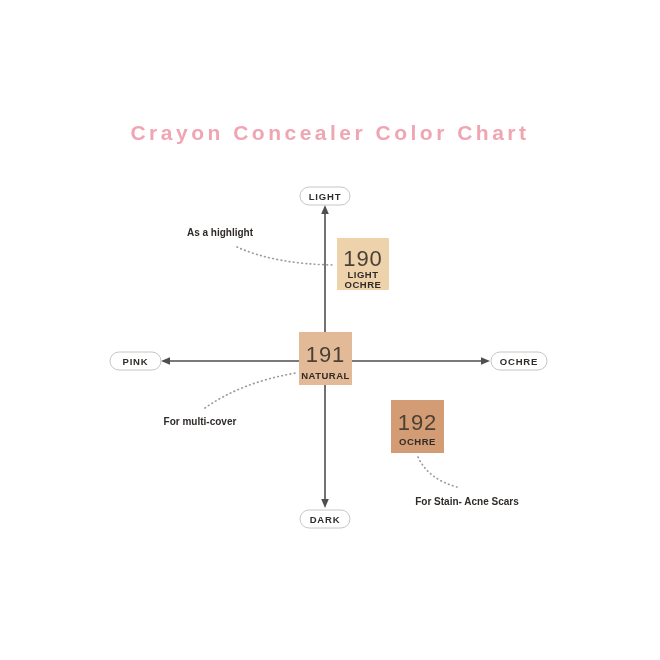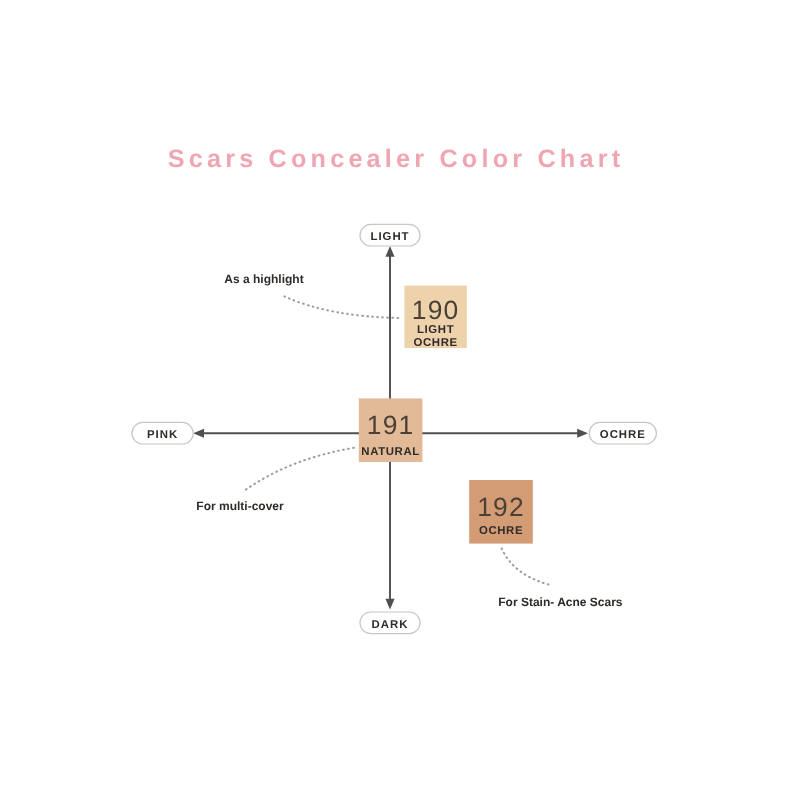--- a/index.html
+++ b/index.html
@@ -68,21 +68,21 @@
     font-weight: bold;
     fill: #2F2B28;
     text-anchor: middle;
   }
 </style>
 </head>
 <body>
 
 <div class="canvas">
 
-  <div class="chart-title">Scars Concealer Color Chart</div>
+  <div class="chart-title">Crayon Concealer Color Chart</div>
 
   <svg width="660" height="660" viewBox="0 0 660 660">
 
     <g>
       <line class="axis-line" x1="325" y1="213" x2="325" y2="500"></line>
       <polygon class="arrow-head" points="325,205 321.2,214 328.8,214"></polygon>
       <polygon class="arrow-head" points="325,508 321.2,499 328.8,499"></polygon>
     </g>
     <g>
       <line class="axis-line" x1="169" y1="361" x2="482" y2="361"></line>

